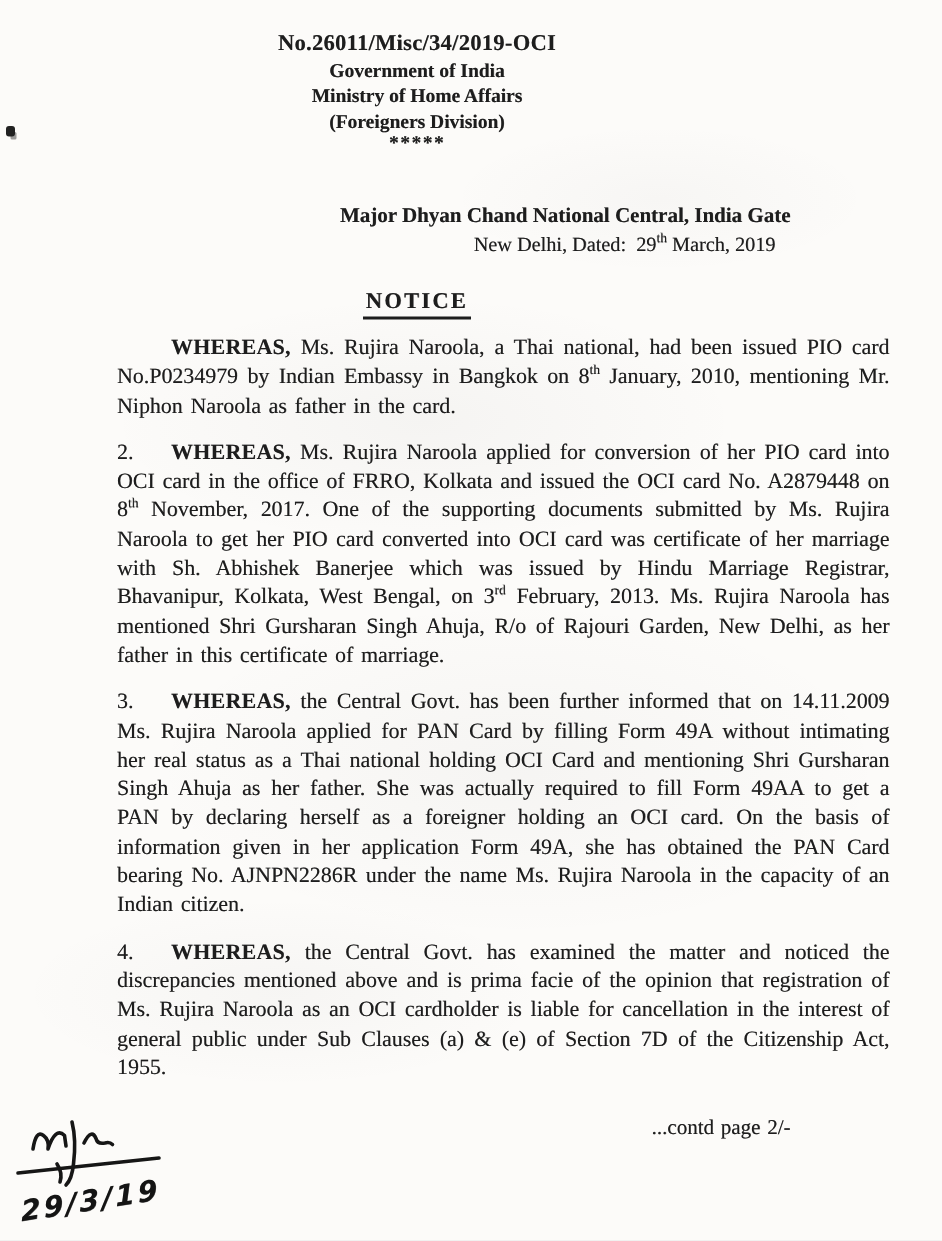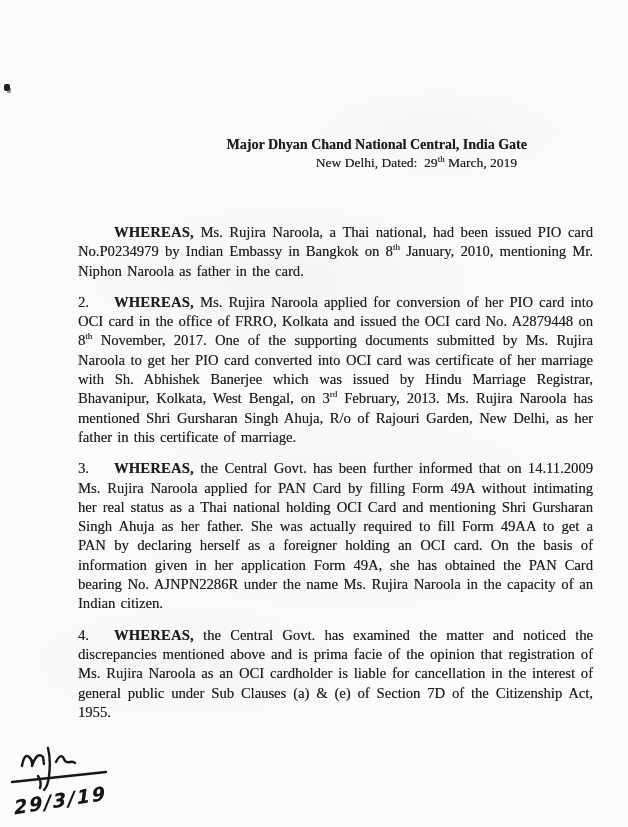--- a/index.html
+++ b/index.html
@@ -50,37 +50,48 @@
   .speck{position:absolute;left:4px;top:84px;width:6px;height:7px;background:#222;
     border-radius:2px;box-shadow:2px 3px 0 -1px rgba(60,60,60,0.5);}
 </style>
 </head>
 <body>
 
 <div class="page">
 
   <div class="speck"></div>
 
+  <div class="header-block">
+    <div class="ref-no">No.26011/Misc/34/2019-OCI</div>
+    <div class="org-line">Government of India</div>
+    <div class="org-line">Ministry of Home Affairs</div>
+    <div class="org-line">(Foreigners Division)</div>
+    <div class="stars">*****</div>
+  </div>
 
   <div class="address-block">
     <div class="venue-line">Major Dhyan Chand National Central, India Gate</div>
     <div class="date-line">New Delhi, Dated:&nbsp; 29<sup>th</sup> March, 2019</div>
   </div>
 
+  <div class="title-block">
+    <span class="notice-title">NOTICE</span>
+  </div>
 
   <div class="body-block">
     <p class="para"><span class="pnum"></span><span><b>WHEREAS,</b> Ms. Rujira Naroola, a Thai national, had been issued PIO card No.P0234979 by Indian Embassy in Bangkok on 8<sup>th</sup> January, 2010, mentioning Mr. Niphon Naroola as father in the card.</span></p>
 
     <p class="para"><span class="pnum">2.</span><span><b>WHEREAS,</b> Ms. Rujira Naroola applied for conversion of her PIO card into OCI card in the office of FRRO, Kolkata and issued the OCI card No. A2879448 on 8<sup>th</sup> November, 2017. One of the supporting documents submitted by Ms. Rujira Naroola to get her PIO card converted into OCI card was certificate of her marriage with Sh. Abhishek Banerjee which was issued by Hindu Marriage Registrar, Bhavanipur, Kolkata, West Bengal, on 3<sup>rd</sup> February, 2013. Ms. Rujira Naroola has mentioned Shri Gursharan Singh Ahuja, R/o of Rajouri Garden, New Delhi, as her father in this certificate of marriage.</span></p>
 
     <p class="para"><span class="pnum">3.</span><span><b>WHEREAS,</b> the Central Govt. has been further informed that on 14.11.2009 Ms. Rujira Naroola applied for PAN Card by filling Form 49A without intimating her real status as a Thai national holding OCI Card and mentioning Shri Gursharan Singh Ahuja as her father. She was actually required to fill Form 49AA to get a PAN by declaring herself as a foreigner holding an OCI card. On the basis of information given in her application Form 49A, she has obtained the PAN Card bearing No. AJNPN2286R under the name Ms. Rujira Naroola in the capacity of an Indian citizen.</span></p>
 
     <p class="para"><span class="pnum">4.</span><span><b>WHEREAS,</b> the Central Govt. has examined the matter and noticed the discrepancies mentioned above and is prima facie of the opinion that registration of Ms. Rujira Naroola as an OCI cardholder is liable for cancellation in the interest of general public under Sub Clauses (a) &amp; (e) of Section 7D of the Citizenship Act, 1955.</span></p>
   </div>
 
+  <div class="contd">...contd page 2/-</div>
 
   <svg class="signature" viewBox="0 0 130 90">
     <g fill="none" stroke="#161616" stroke-width="2.4" stroke-linecap="round" stroke-linejoin="round">
       <path d="M14,28 q2,-13 7,-9 q4,3 3,9 q5,-15 11,-9 l1,7"></path>
       <path d="M40,10 q3,12 1,28 q-1,10 -5,14"></path>
       <path d="M48,24 q5,-10 8,-3 q1,4 6,3 q3,-1 5,1"></path>
       <path d="M4,44 L98,34"></path>
       <path d="M30,38 q4,6 2,12"></path>
     </g>
     <text x="12" y="70" transform="rotate(-9 45 62) skewX(-6)" font-family="DejaVu Sans, sans-serif" font-style="italic" font-weight="bold" font-size="19" letter-spacing="2" fill="#141414">29/3/19</text>

